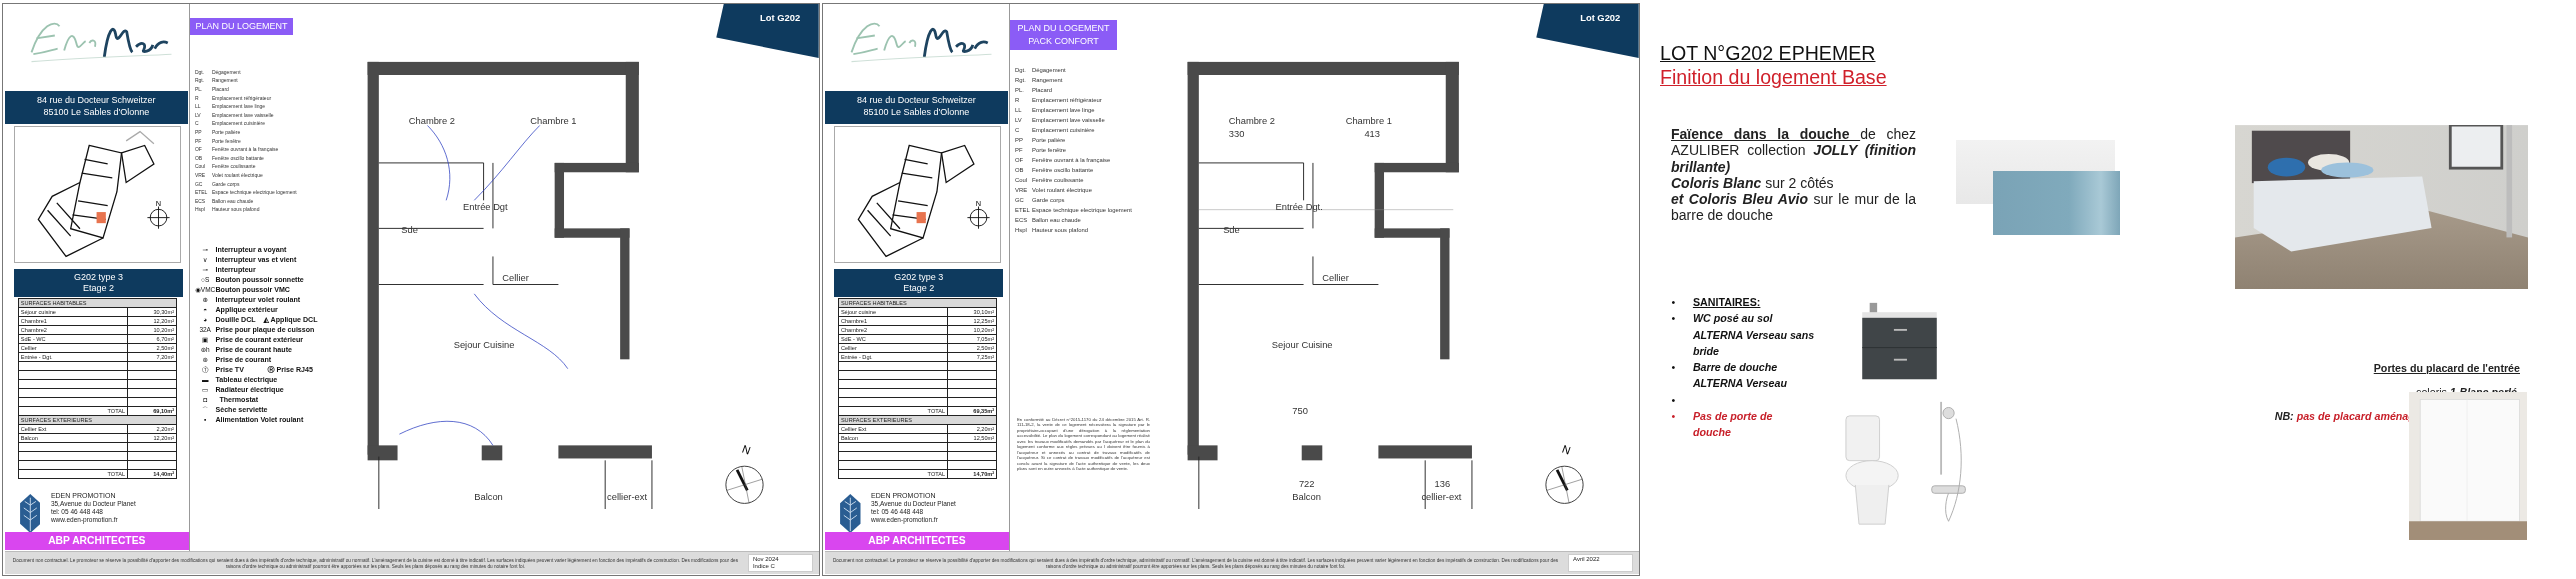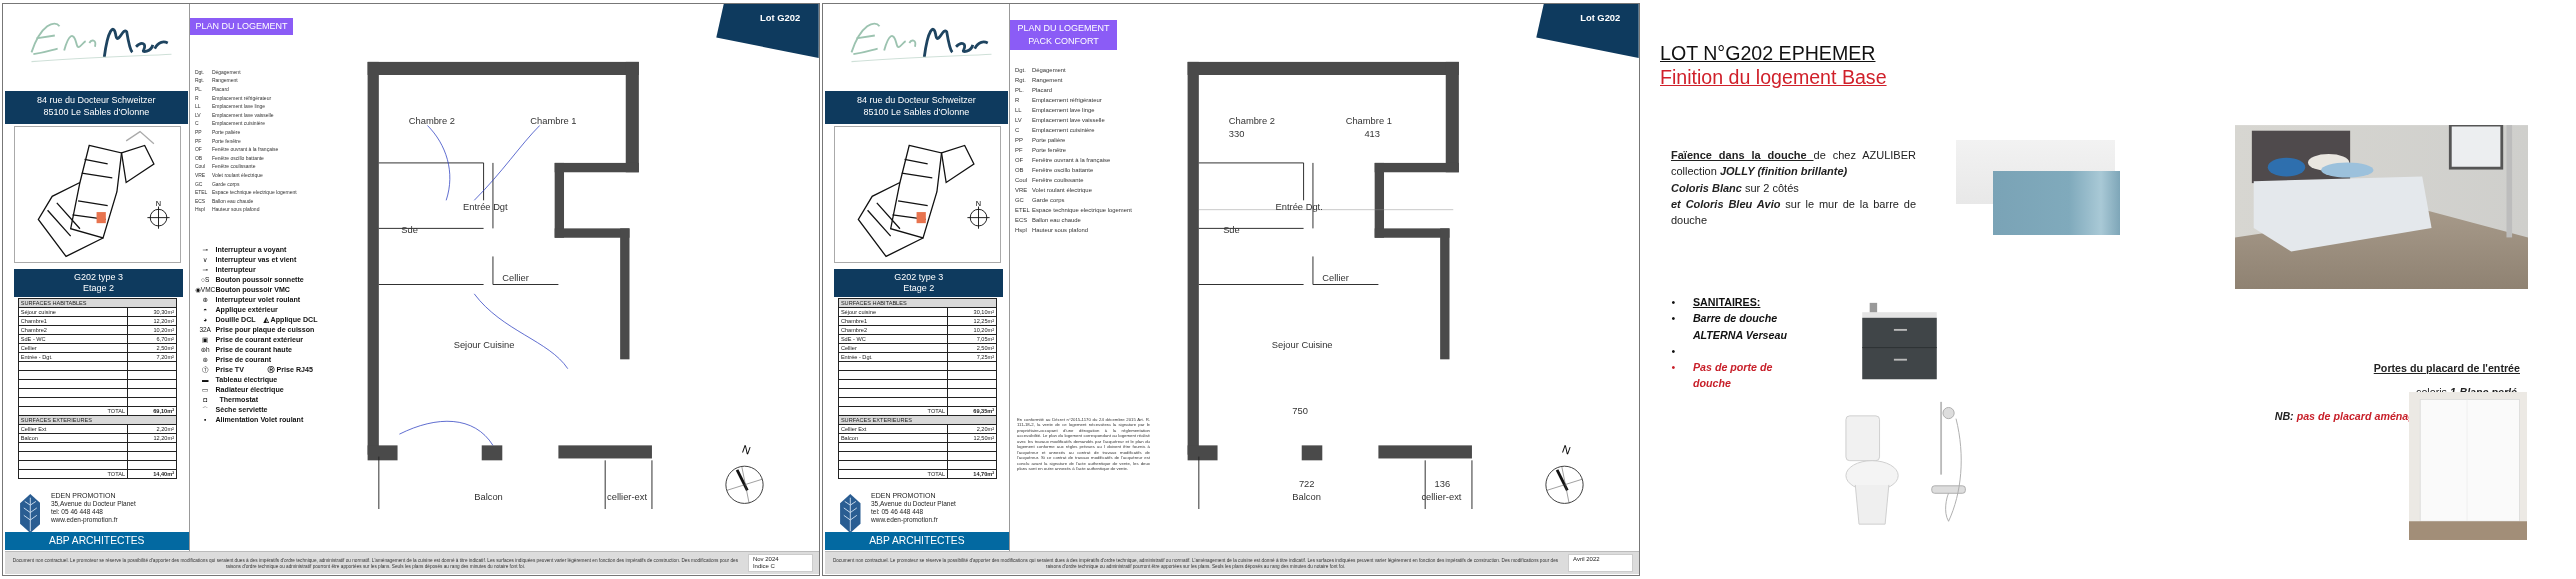--- a/index.html
+++ b/index.html
@@ -21,21 +21,21 @@
   table.surf td { border: 0.9px solid #222; height: 9px; padding: 0 1.9px; }
   table.surf td.v { text-align: right; width: 49px; }
   table.surf tr.hdr td { background: #d9d9d9; }
   table.surf td.tot { text-align: right; }
   table.surf td.totv { font-weight: bold; text-align: right; }
 
   .promo { position: absolute; left: 17px; top: 488px; width: 168px; height: 52px; }
   .promo .leaf { position: absolute; left: 0; top: 1.9px; width: 20.6px; height: 39px; }
   .promo .txt { position: absolute; left: 31px; top: 0; font-size: 6.5px; line-height: 7.9px; color: #222; }
   .promo .txt .n { font-size: 7px; }
-  .arch { position: absolute; left: 1.9px; top: 528px; width: 184px; height: 18.7px; background: #0369a1; color: #fff; font-size: 10.3px; text-align: center; line-height: 18.7px; }
+  .arch { position: absolute; left: 1.9px; top: 528px; width: 184px; height: 18.7px; background: #d946ef; color: #fff; font-size: 10.3px; text-align: center; line-height: 18.7px; font-weight: bold; }
 
   .footer { position: absolute; left: 1.9px; top: 547px; width: 814px; height: 23.4px; background: #dcdcdc; border-top: 0.9px solid #bbb; }
   .footer .disc { position: absolute; left: 5.6px; top: 6.5px; width: 730px; font-size: 4.7px; text-align: center; line-height: 6px; color: #333; }
   .footer .date { position: absolute; right: 5.6px; top: 1.9px; width: 65px; height: 18.7px; background: #fff; border: 0.9px solid #ccc; font-size: 6px; padding: 0.9px 3.7px; line-height: 7.5px; }
 
   .vsep { position: absolute; left: 186px; top: 0; width: 0.9px; height: 547px; background: #999; }
 
   
   .plantitle { position: absolute; left: 187px; top: 14px; background: #8b5cf6; color: #fff; font-size: 9px; padding: 1.9px 5.6px; line-height: 13px; text-align: center; }
   .abbr { position: absolute; left: 192px; top: 64px; font-size: 5px; line-height: 8.6px; color: #333; }
@@ -50,21 +50,21 @@
 
   .plan { position: absolute; left: 356px; top: 56px; width: 318px; height: 225px; }
   .plan svg { width: 100%; height: 100%; }
   .compass { position: absolute; left: 718px; top: 438px; width: 47px; height: 67px; }
   .compass svg { width: 100%; height: 100%; }
 
   
   #finish { position: absolute; left: 1647px; top: 0; width: 929px; height: 451px; }
   .f-title { position: absolute; left: 13px; top: 42px; font-size: 19.6px; text-decoration: underline; color: #111; line-height: 22.5px; }
   .f-sub { position: absolute; left: 13px; top: 66px; font-size: 19.6px; text-decoration: underline; color: #d0202a; line-height: 22.5px; }
-  .faience { position: absolute; left: 24px; top: 147px; width: 245px; font-size: 11px; line-height: 16.3px; text-align: justify; color: #222; }
+  .faience { position: absolute; left: 24px; top: 126px; width: 245px; font-size: 14px; line-height: 16.3px; text-align: justify; color: #222; }
   .tile-w { position: absolute; left: 309px; top: 140px; width: 159px; height: 64px; background: linear-gradient(#f2f2f2, #e8e8e8); }
   .tile-b { position: absolute; left: 346px; top: 171px; width: 127px; height: 64px; background: linear-gradient(90deg, #7aa3b6, #80aabc 60%, #a9c9d6 85%, #7ea6b8); }
   .sanit { position: absolute; left: 22.5px; top: 294px; font-size: 10.7px; line-height: 16.3px; color: #111; list-style: none; }
   .sanit li { position: relative; padding-left: 23.4px; }
   .sanit li::before { content: "•"; position: absolute; left: 1.9px; }
   .sanit li.red { color: #c8202a; }
   .sanit .gap { height: 16px; }
   .portes { position: absolute; right: 56px; top: 356px; font-size: 10.7px; text-align: right; line-height: 24px; color: #222; }
   .portes .red { color: #c8202a; font-style: italic; font-weight: bold; }
 </style>
@@ -532,20 +532,21 @@
   <div class="faience">
     <b style="text-decoration:underline">Faïence dans la douche </b><span>de chez AZULIBER collection </span><b><i>JOLLY (finition brillante)</i></b><br>
     <b><i>Coloris Blanc</i></b><span> sur 2 côtés</span><br>
     <b><i>et Coloris Bleu Avio</i></b><span> sur le mur de la barre de douche</span>
   </div>
   <div class="tile-w"></div>
   <div class="tile-b"></div>
 
   <ul class="sanit">
     <li><b style="text-decoration:underline">SANITAIRES:</b></li>
+    <li style="width:150px;"><b><i>WC posé au sol ALTERNA Verseau sans bride</i></b></li>
     <li style="width:150px;"><b><i>Barre de douche ALTERNA Verseau</i></b></li>
     <li class="gap" style="list-style:none"></li>
     <li class="red" style="width:131px;"><b><i>Pas de porte de douche</i></b></li>
   </ul>
 
   <svg style="position:absolute;left:213px;top:301px;" width="79" height="82" viewBox="0 0 84 88">
     <rect x="10" y="2" width="8" height="12" fill="#999"></rect>
     <rect x="2" y="12" width="80" height="6" fill="#e4e4e4"></rect>
     <rect x="2" y="18" width="80" height="66" fill="#404548"></rect>
     <line x1="2" y1="50" x2="82" y2="50" stroke="#2c3033"></line>

